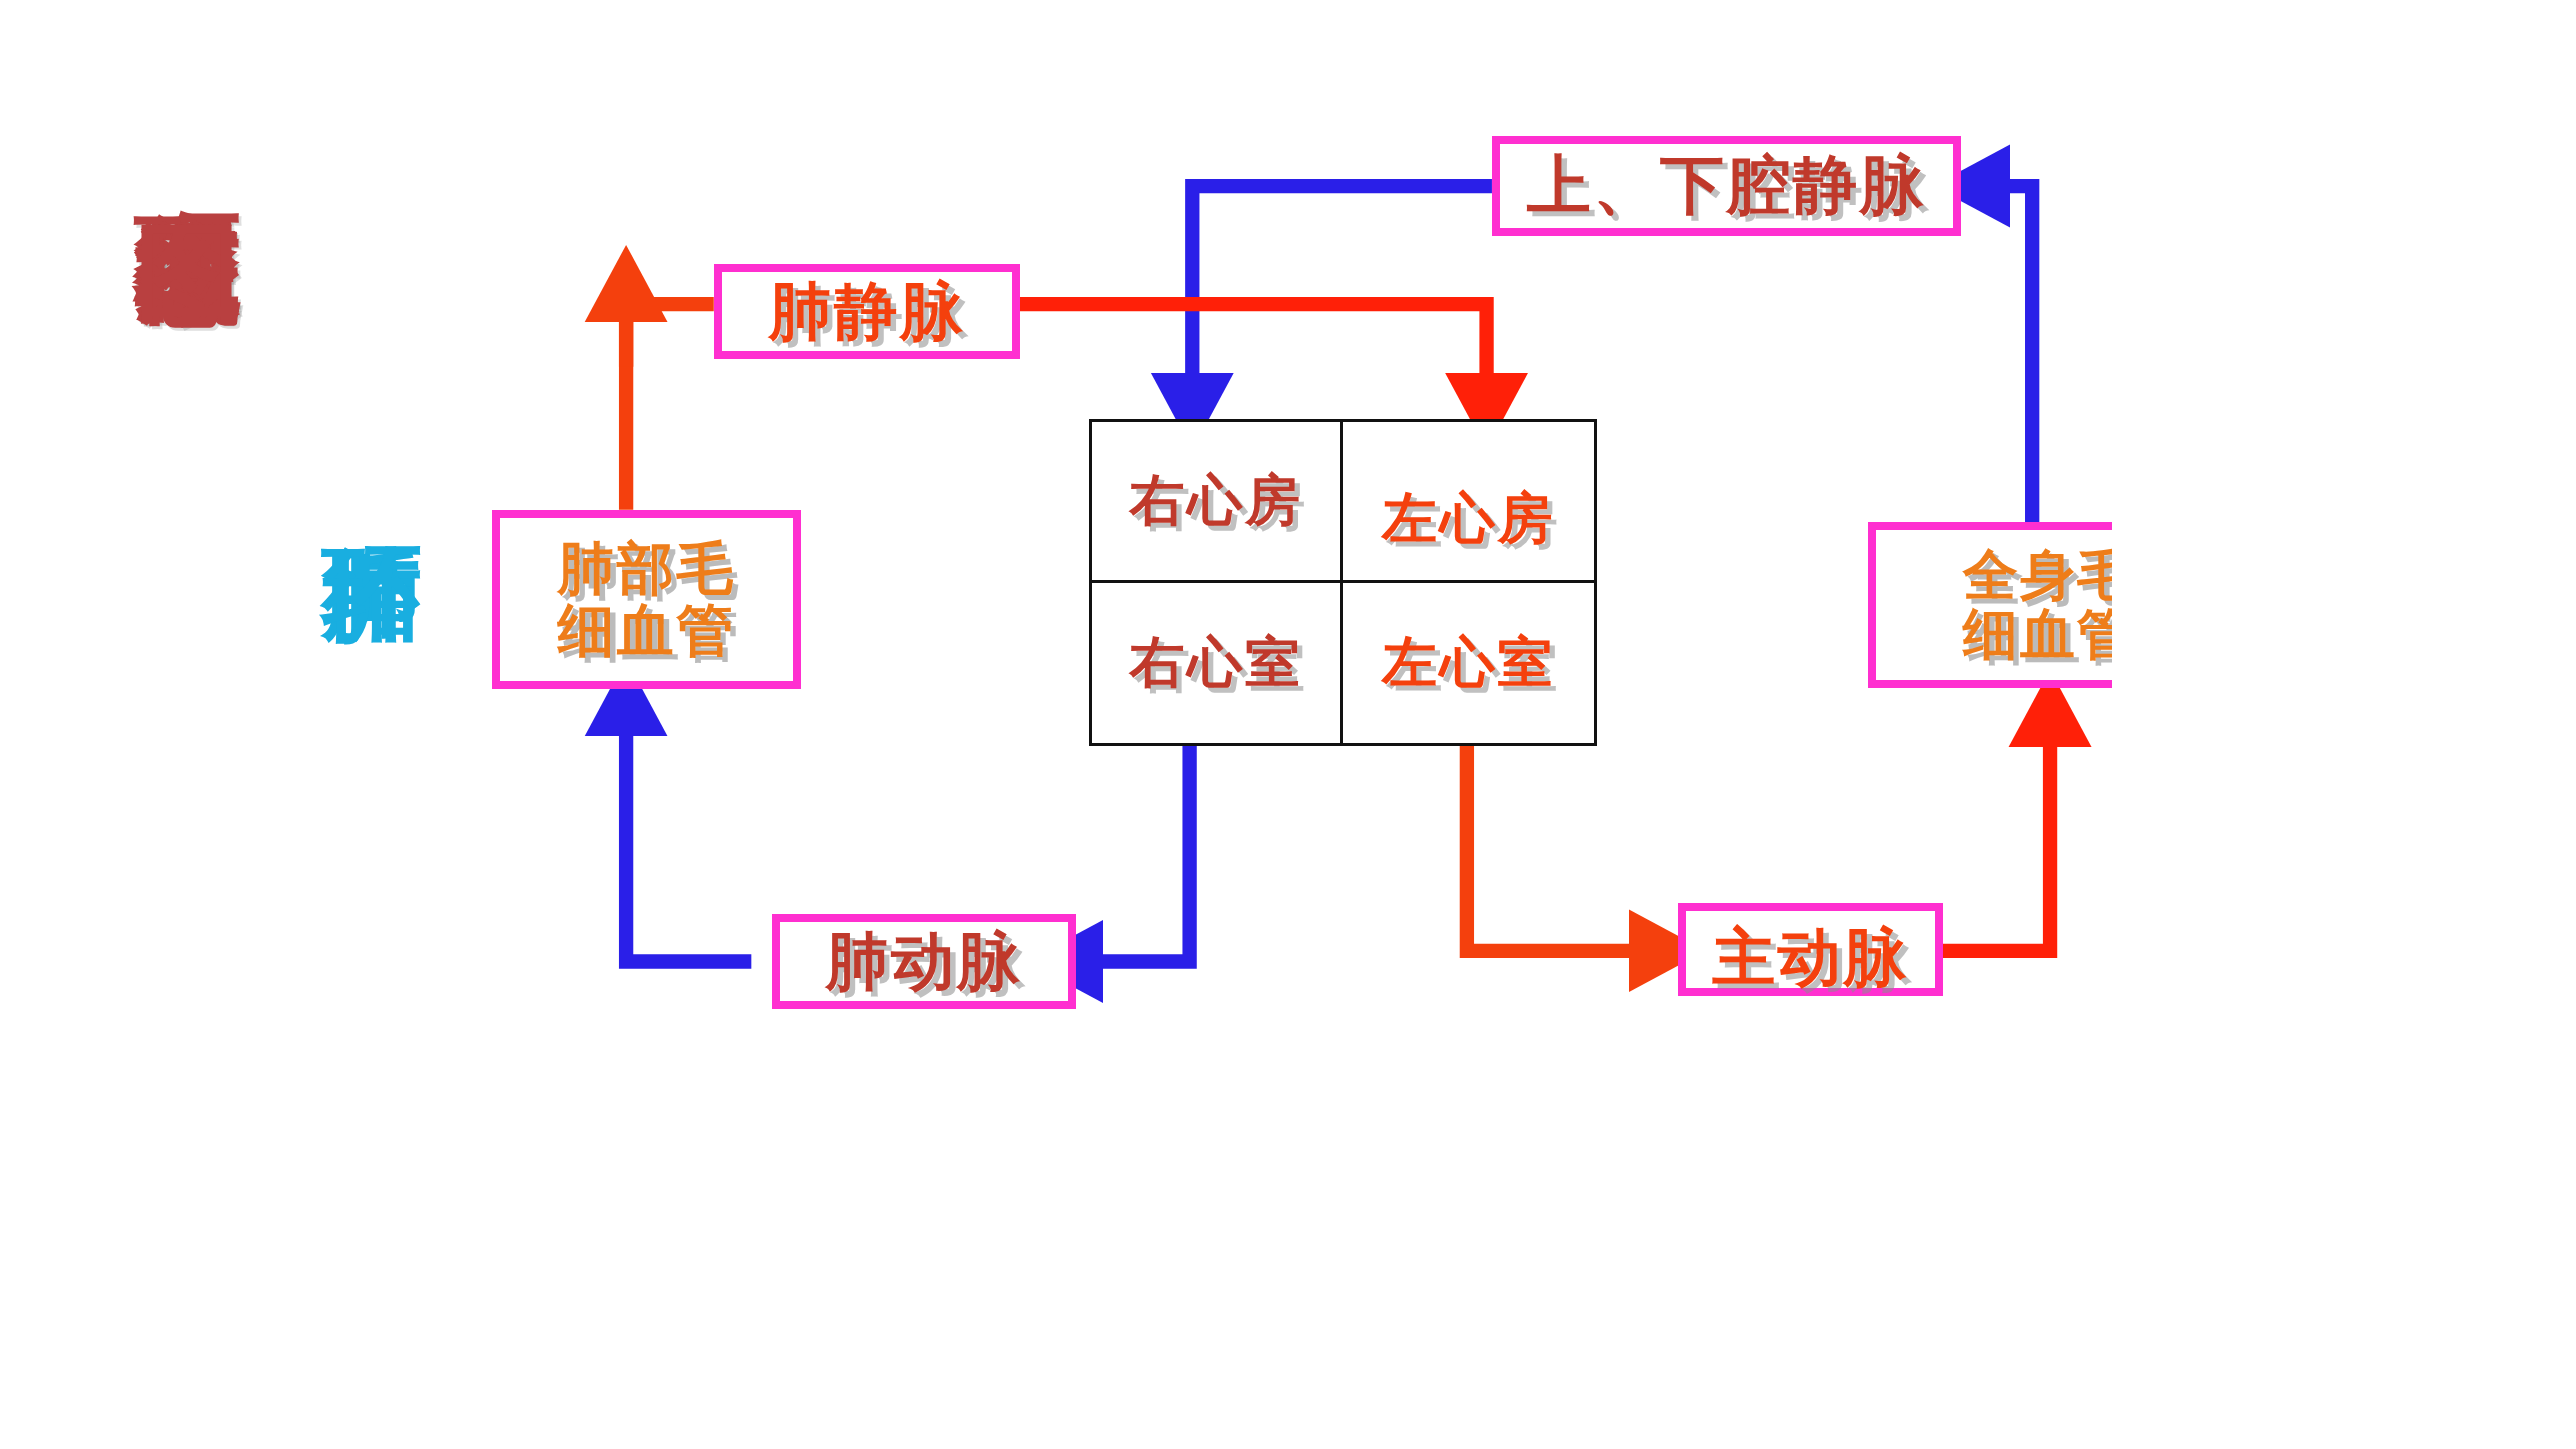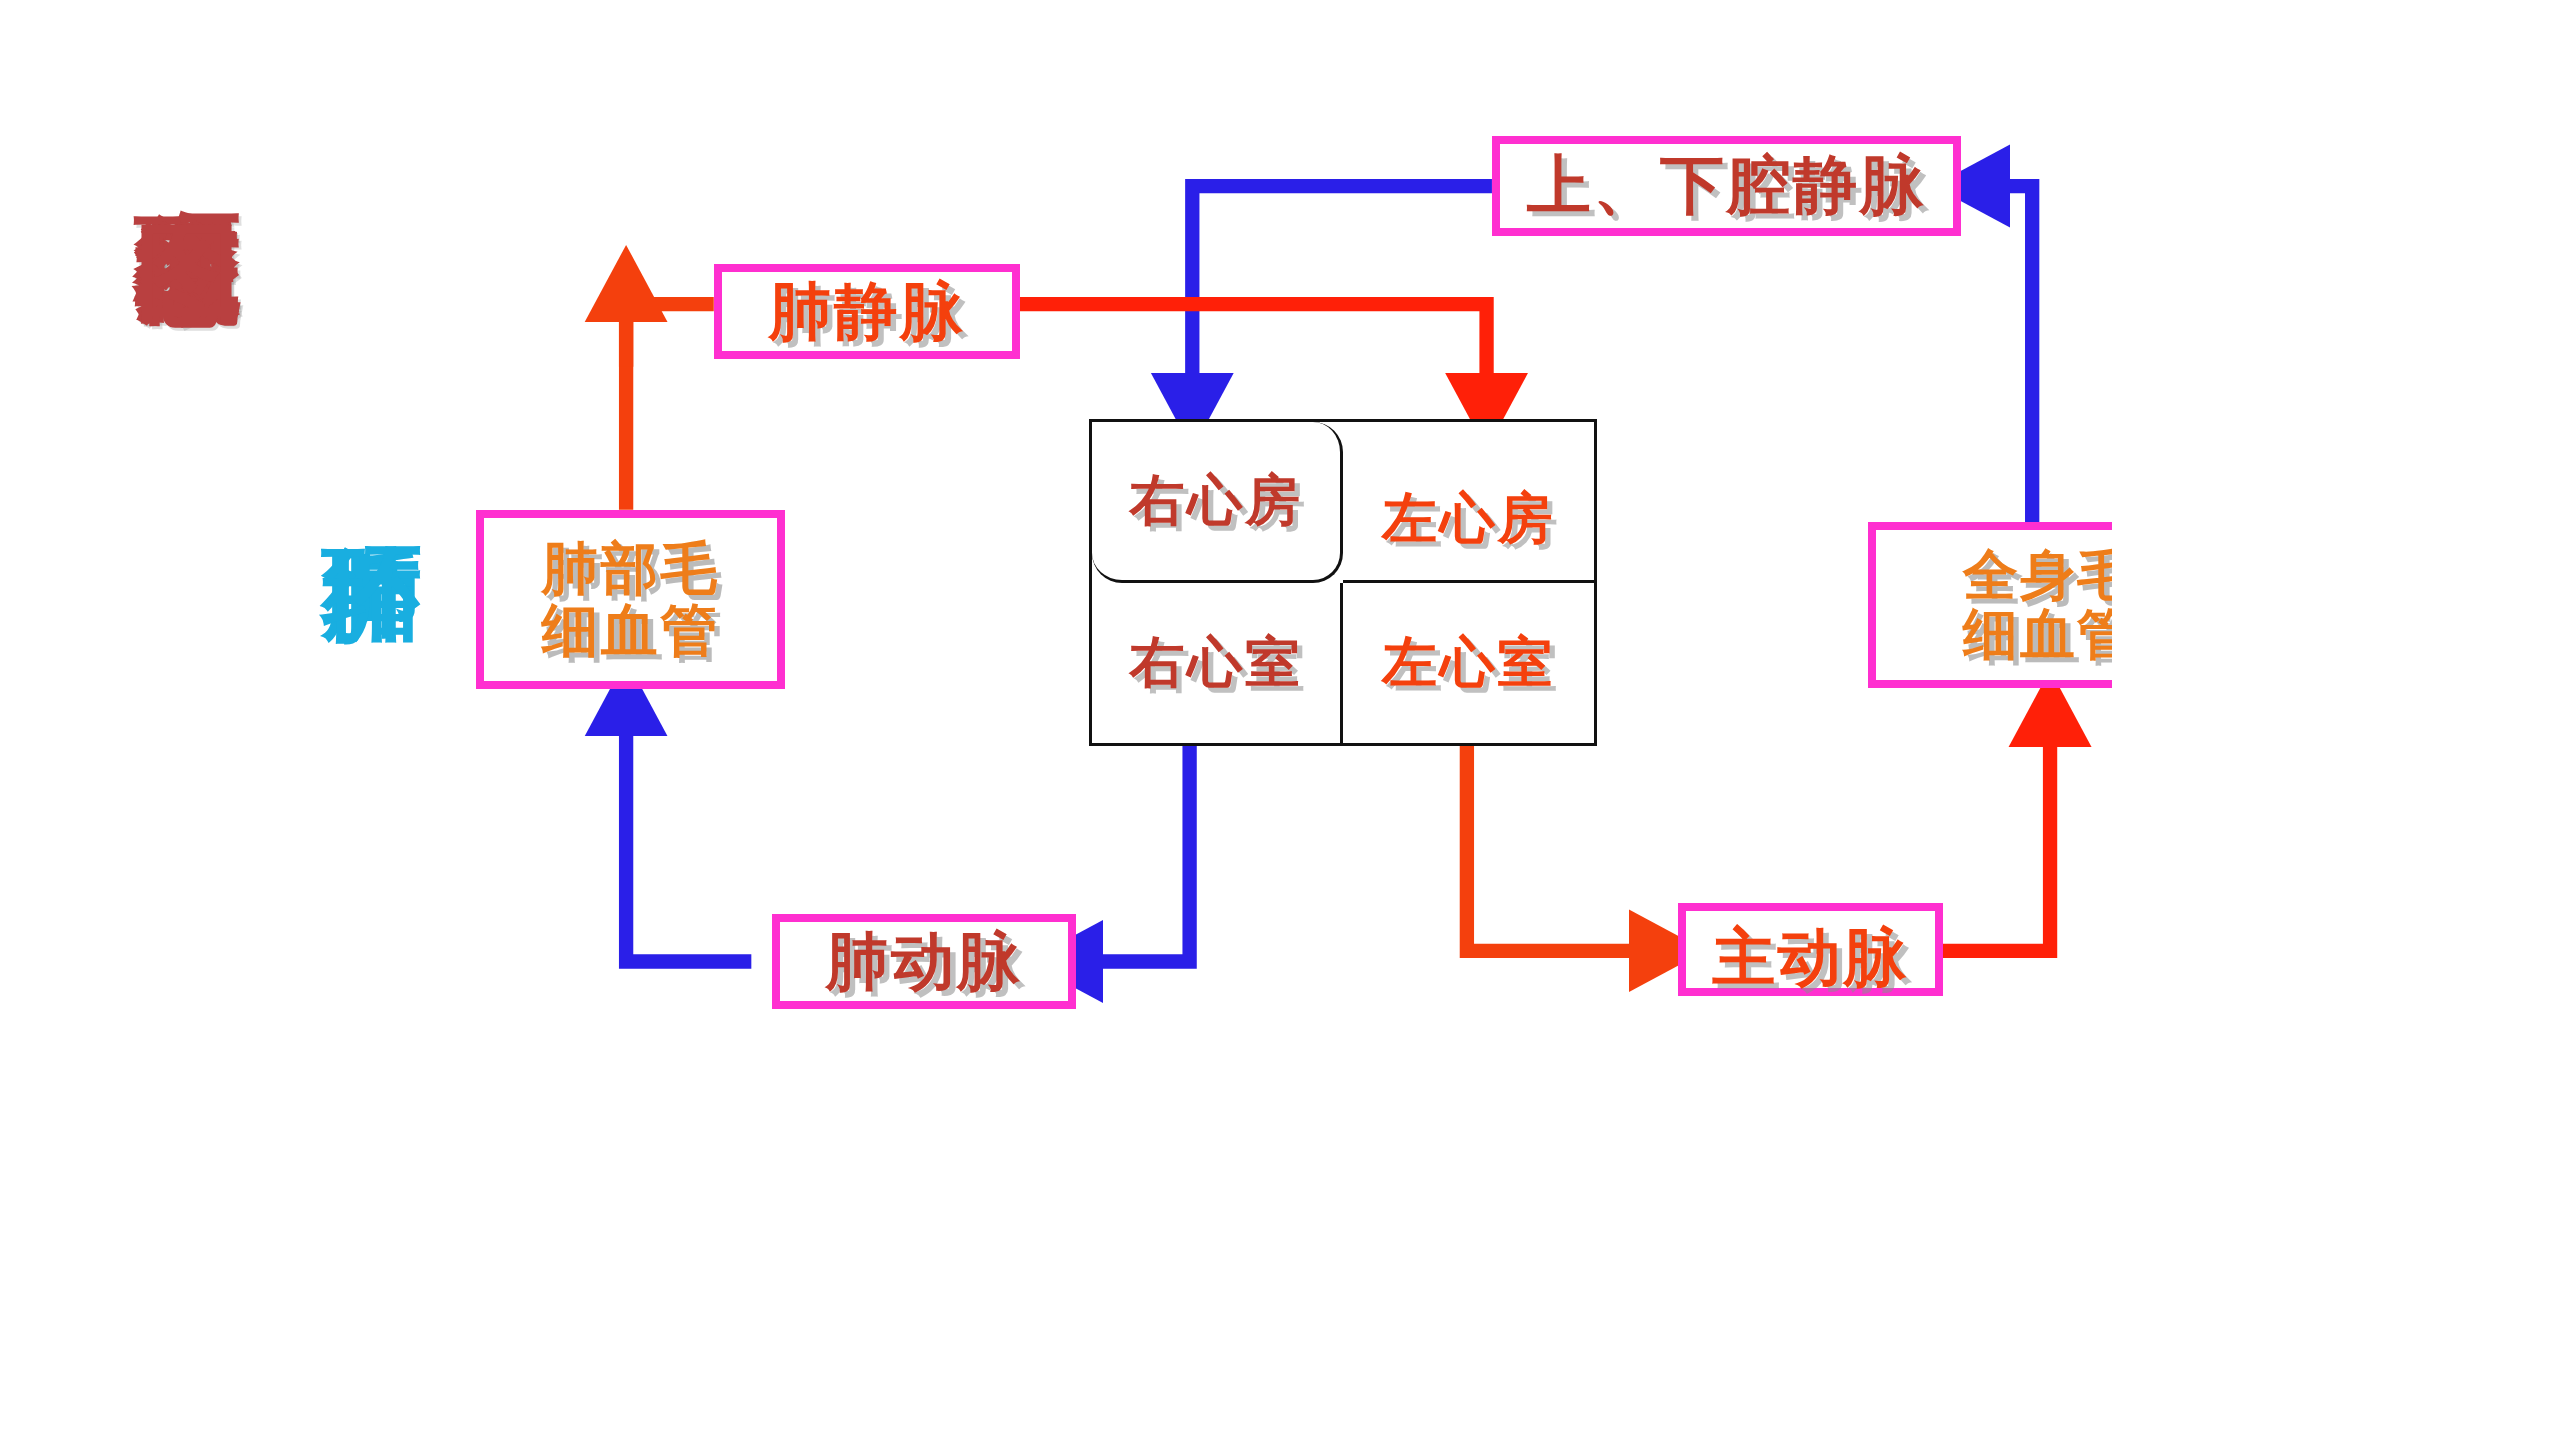--- a/index.html
+++ b/index.html
@@ -76,21 +76,21 @@
   .t-brick { color: #c0392b; text-shadow: 5.4px 5.4px 0 rgba(140,140,140,0.55); }
   .t-orangered { color: #f4400d; text-shadow: 5.4px 5.4px 0 rgba(140,140,140,0.55); }
   .t-orange { color: #ee7d1a; text-shadow: 5.4px 5.4px 0 rgba(150,150,150,0.65); }
 
   #box-vena-cava  { left: 1492px; top: 136px;  width: 469px;  height: 100px; }
   #box-vena-cava .vtext { font-size: 64px; }
 
   #box-pulm-vein  { left: 714px;  top: 264px;  width: 306px;  height: 95px; }
   #box-pulm-vein .vtext { font-size: 63px; }
 
-  #box-lung-cap   { left: 476px;  top: 510px;  width: 309px;  height: 179px; }
+  #box-lung-cap   { left: 492px;  top: 510px;  width: 309px;  height: 179px; }
   #box-lung-cap .vtext { font-size: 57px; }
 
   #box-body-cap   { left: 1868px; top: 522px;  width: 313px;  height: 166px; padding-left: 48px; }
   #box-body-cap .vtext { font-size: 55px; }
 
   #box-pulm-art   { left: 772px;  top: 914px; width: 304px;  height: 95px; }
   #box-pulm-art .vtext { font-size: 63px; }
 
   #box-aorta      { left: 1678px; top: 903px; width: 265px;  height: 93px; }
   #box-aorta .vtext { font-size: 63px; margin-top: 16px; }
@@ -118,21 +118,21 @@
     position: relative;
   }
   .chamber .ctext {
     font-size: 55px;
     font-weight: bold;
     white-space: nowrap;
     letter-spacing: 0.05em;
   }
   .c-right { color: #c0392b; text-shadow: 5.4px 5.4px 0 rgba(140,140,140,0.55); }
   .c-left  { color: #f4400d; text-shadow: 5.4px 5.4px 0 rgba(140,140,140,0.55); }
-  #chamber-ra { border-right: 3.6px solid #111111; border-bottom: 3.6px solid #111111; border-radius: 30px; }
+  #chamber-ra { border-right: 3.6px solid #111111; border-bottom: 3.6px solid #111111; }
   #chamber-la { border-bottom: 3.6px solid #111111; margin-top: 37px; }
   #chamber-rv { border-right: 3.6px solid #111111; justify-content: center; }
 
   
   #flower {
     position: absolute;
     left: 2182px;
     top: 975px;
     width: 376px;
     height: 394px;

